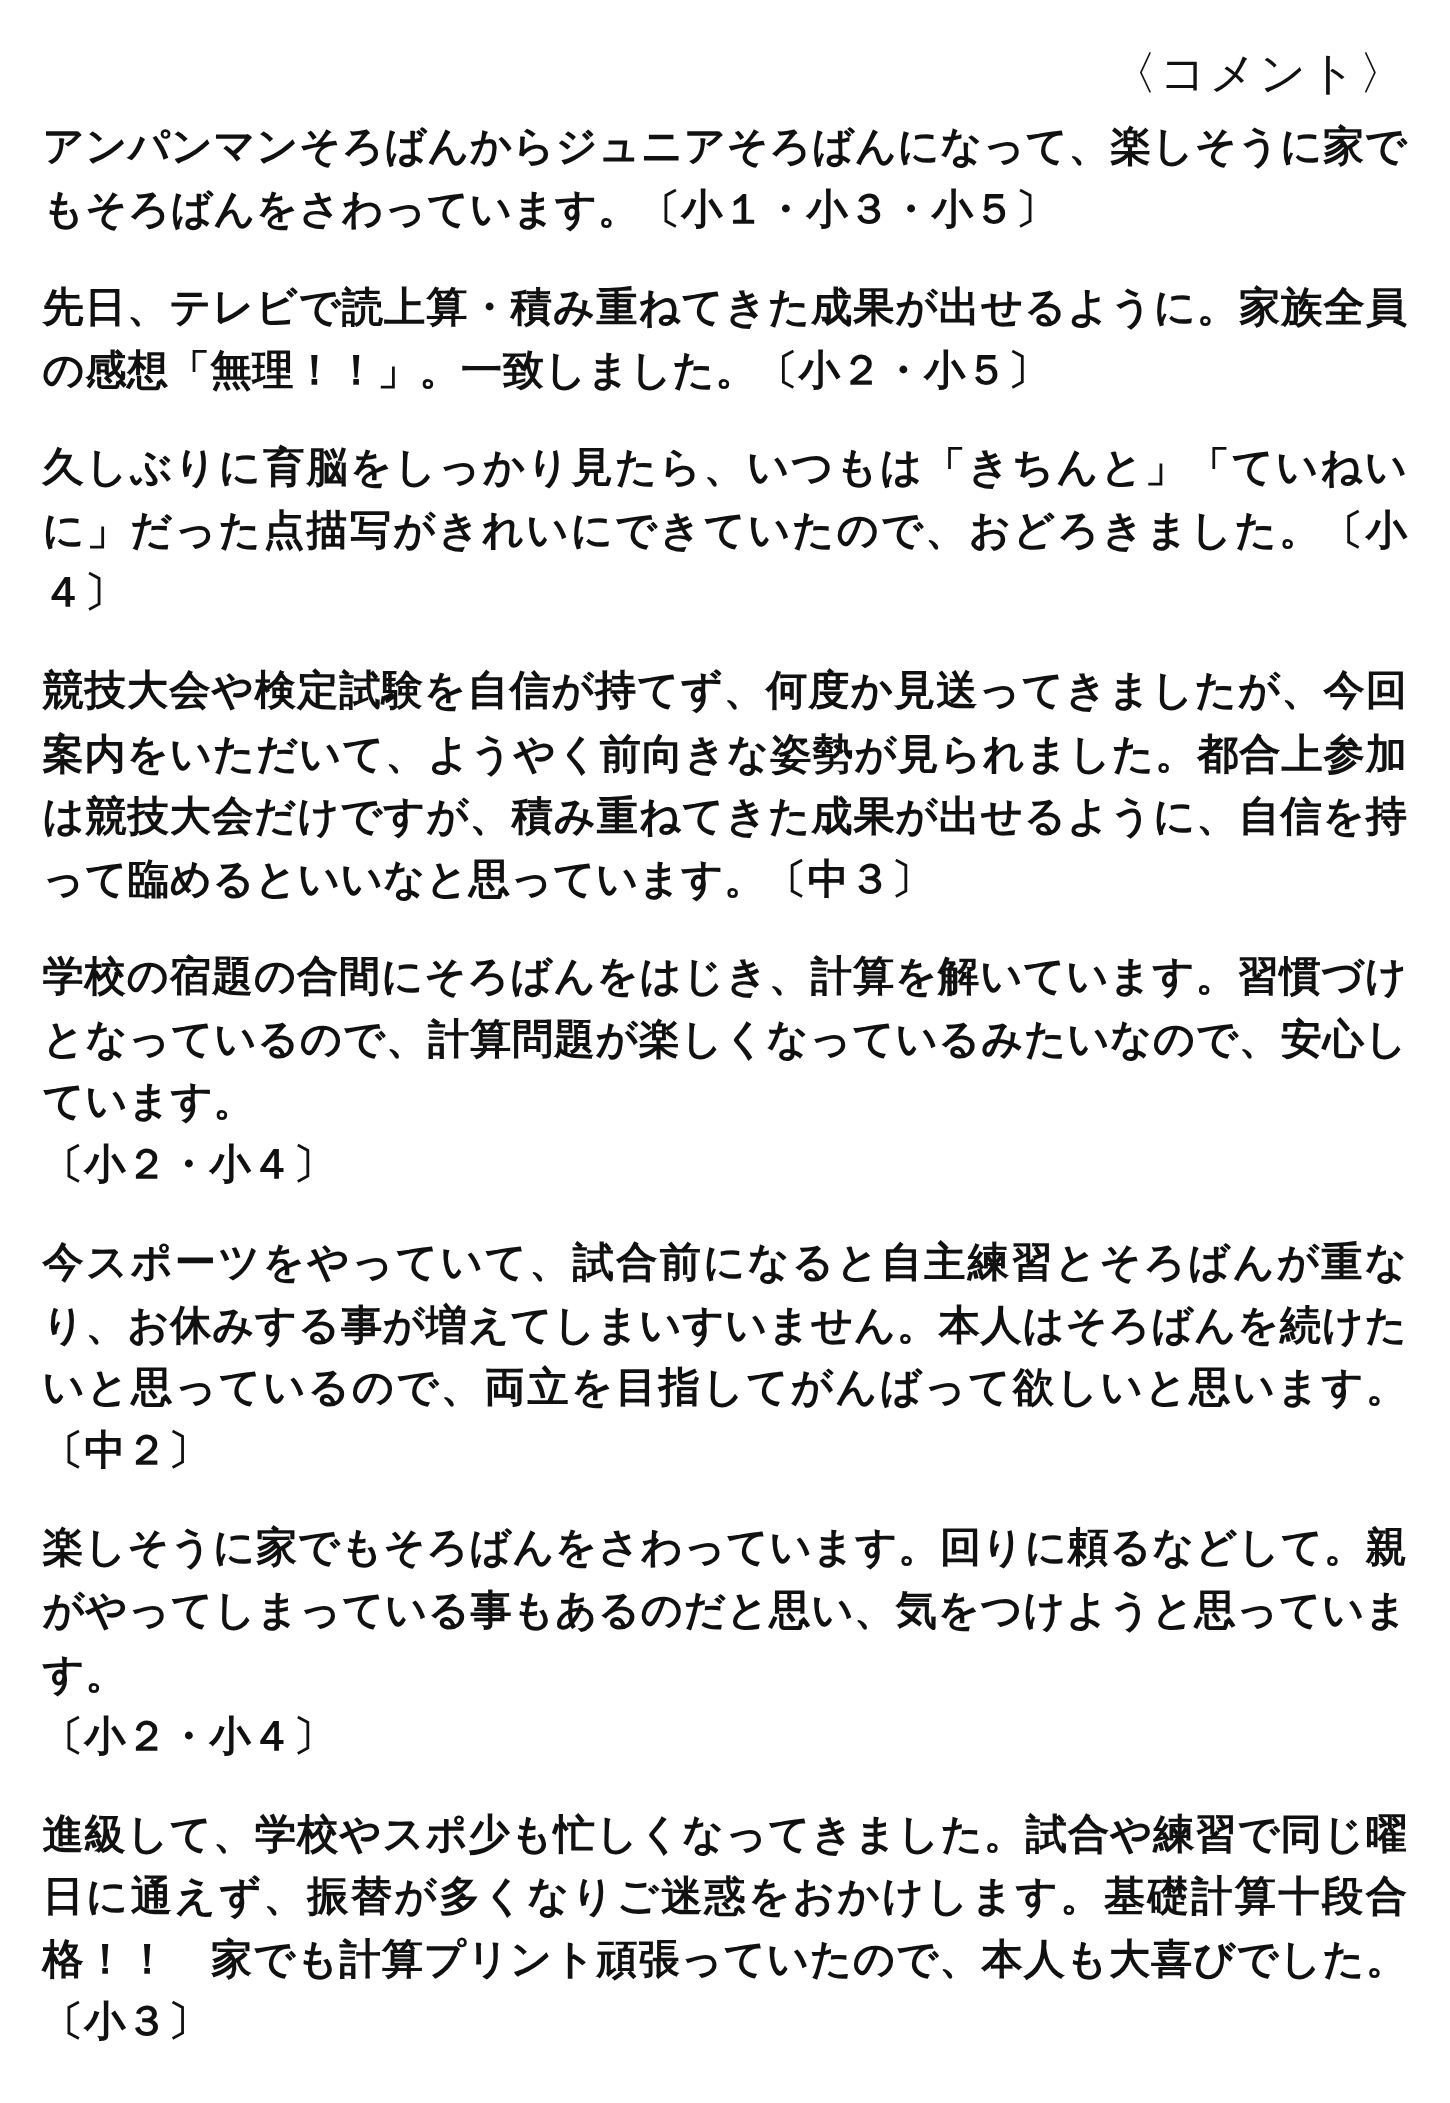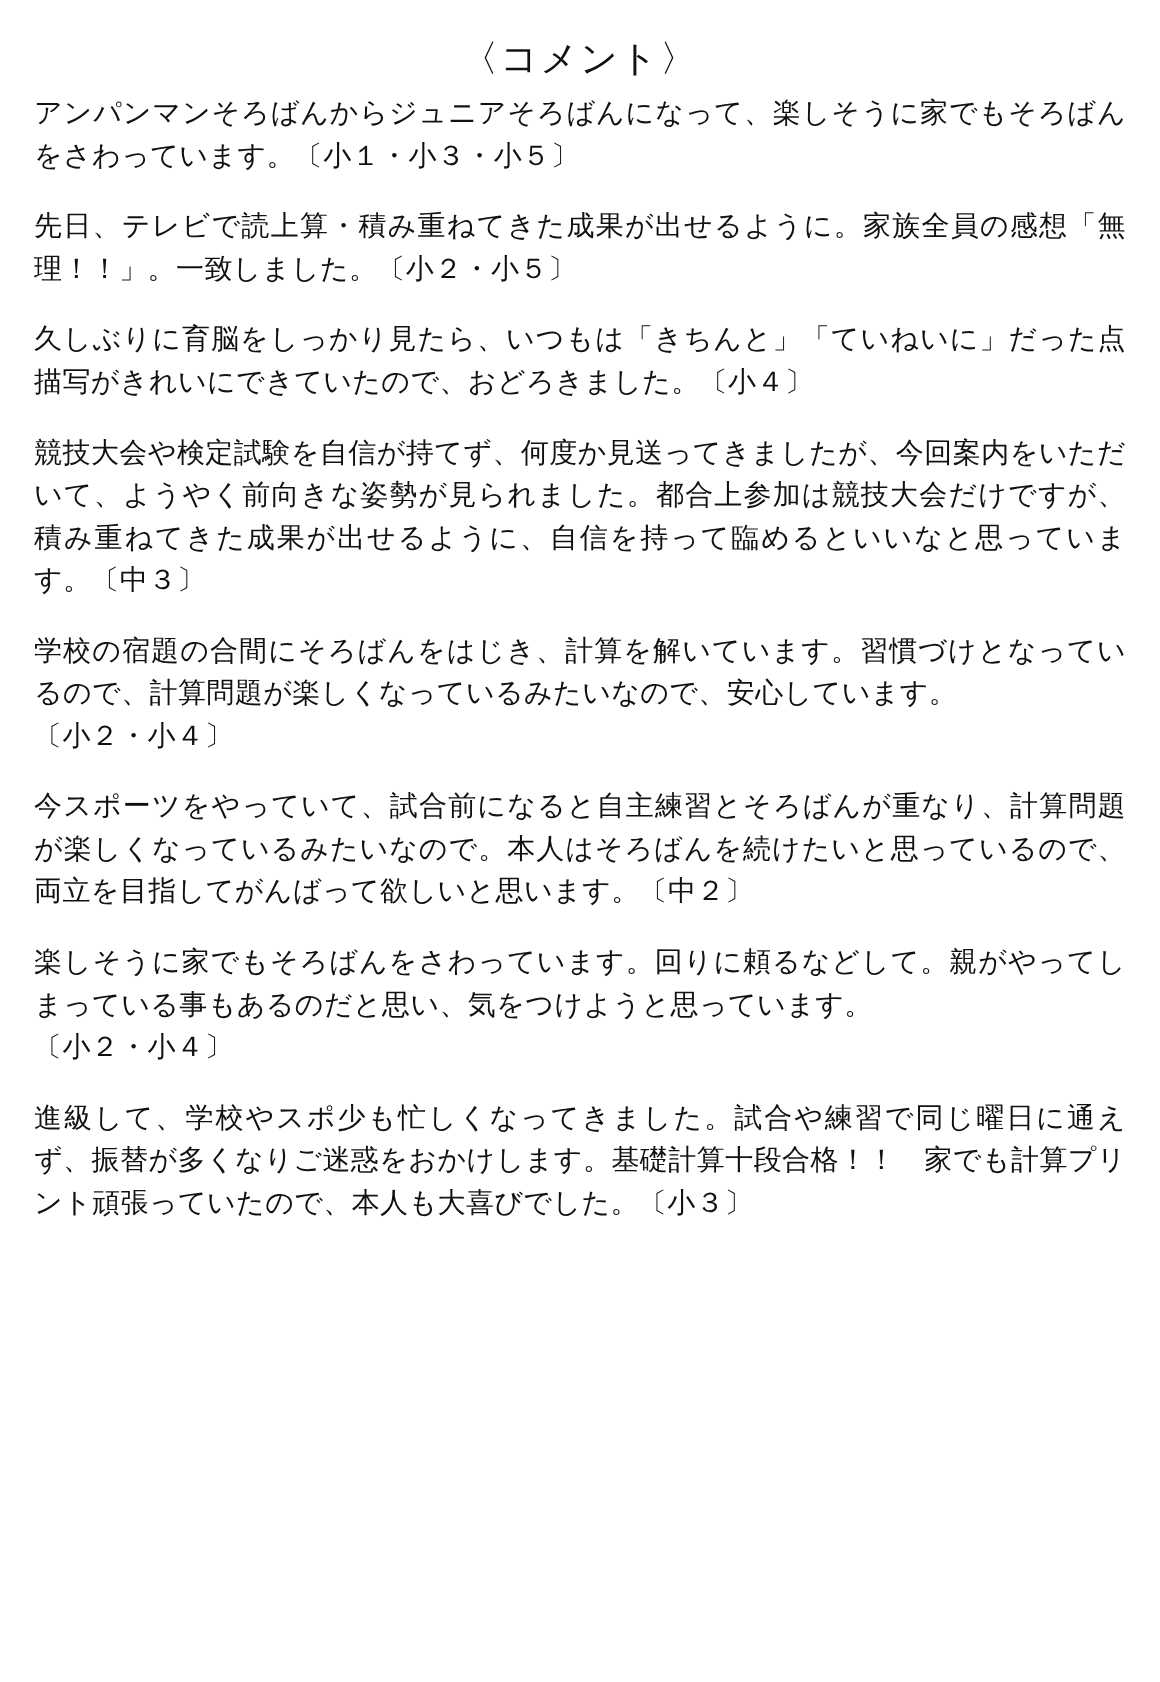--- a/index.html
+++ b/index.html
@@ -14,58 +14,59 @@
     color: #111111;
   }
   .page {
     width: 1160px;
     min-height: 1682px;
     box-sizing: border-box;
     padding: 28px 34px 20px 34px;
     background: #ffffff;
   }
   .doc-title {
-    text-align: center;
+    text-align: right;
     font-size: 37px;
     line-height: 1.25;
     letter-spacing: 2px;
     margin: 8px 0 10px 0;
     font-weight: 400;
   }
   .comments {
     display: block;
   }
   .comment-block {
-    font-size: 28px;
+    font-size: 33px;
     line-height: 1.52;
     letter-spacing: 0.4px;
     margin: 0 0 28px 0;
     text-align: justify;
     text-justify: inter-character;
     word-break: break-all;
     white-space: pre-wrap;
+    font-weight: bold;
   }
   .comment-block:last-child {
     margin-bottom: 0;
   }
 </style>
 </head>
 <body>
 
 <div class="page">
 
   <div class="doc-title">〈コメント〉</div>
 
   <div class="comments">
     <p class="comment-block">アンパンマンそろばんからジュニアそろばんになって、楽しそうに家でもそろばんをさわっています。〔小１・小３・小５〕</p>
     <p class="comment-block">先日、テレビで読上算・積み重ねてきた成果が出せるように。家族全員の感想「無理！！」。一致しました。〔小２・小５〕</p>
     <p class="comment-block">久しぶりに育脳をしっかり見たら、いつもは「きちんと」「ていねいに」だった点描写がきれいにできていたので、おどろきました。〔小４〕</p>
     <p class="comment-block">競技大会や検定試験を自信が持てず、何度か見送ってきましたが、今回案内をいただいて、ようやく前向きな姿勢が見られました。都合上参加は競技大会だけですが、積み重ねてきた成果が出せるように、自信を持って臨めるといいなと思っています。〔中３〕</p>
     <p class="comment-block">学校の宿題の合間にそろばんをはじき、計算を解いています。習慣づけとなっているので、計算問題が楽しくなっているみたいなので、安心しています。
 〔小２・小４〕</p>
-    <p class="comment-block">今スポーツをやっていて、試合前になると自主練習とそろばんが重なり、計算問題が楽しくなっているみたいなので。本人はそろばんを続けたいと思っているので、両立を目指してがんばって欲しいと思います。〔中２〕</p>
+    <p class="comment-block">今スポーツをやっていて、試合前になると自主練習とそろばんが重なり、お休みする事が増えてしまいすいません。本人はそろばんを続けたいと思っているので、両立を目指してがんばって欲しいと思います。〔中２〕</p>
     <p class="comment-block">楽しそうに家でもそろばんをさわっています。回りに頼るなどして。親がやってしまっている事もあるのだと思い、気をつけようと思っています。
 〔小２・小４〕</p>
     <p class="comment-block">進級して、学校やスポ少も忙しくなってきました。試合や練習で同じ曜日に通えず、振替が多くなりご迷惑をおかけします。基礎計算十段合格！！　家でも計算プリント頑張っていたので、本人も大喜びでした。〔小３〕</p>
 
   </div>
 
 </div>
 
 </body></html>

